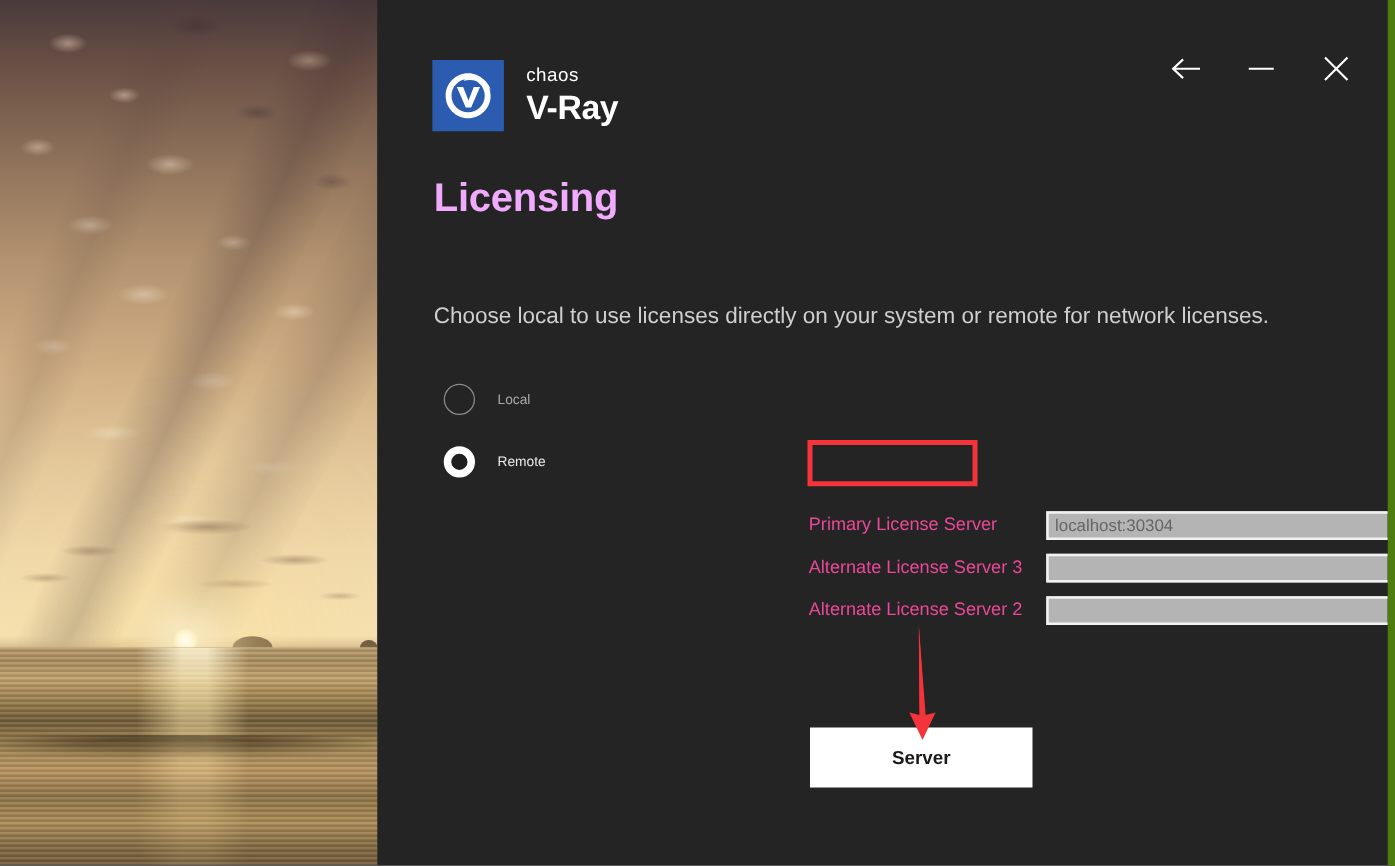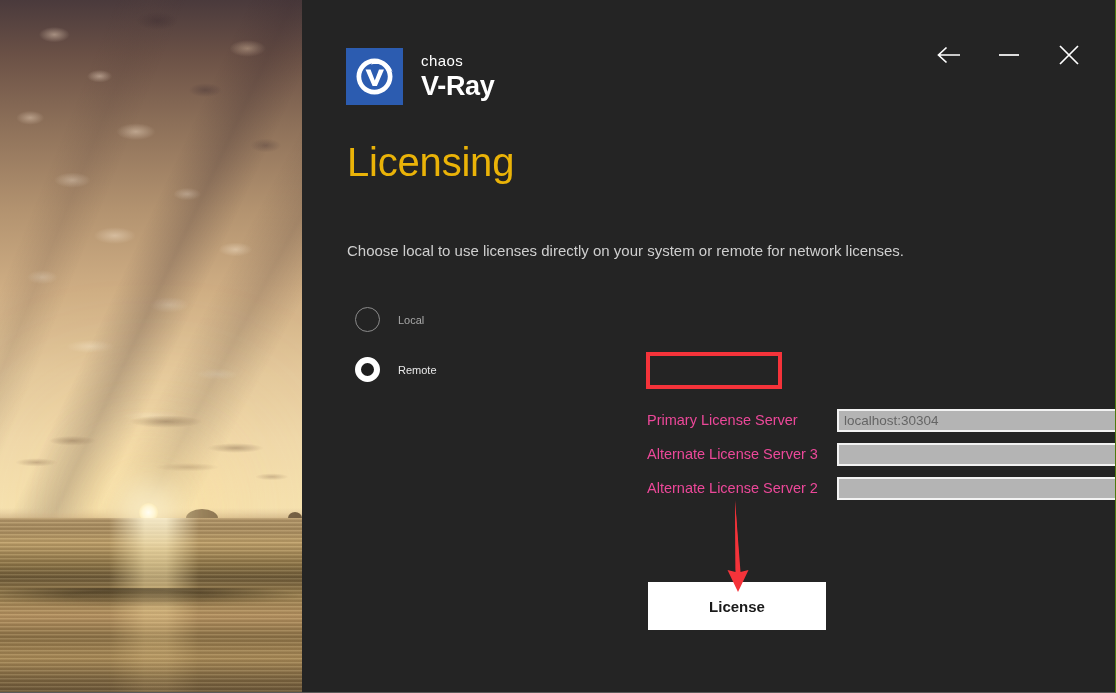--- a/index.html
+++ b/index.html
@@ -13,21 +13,21 @@
     overflow: hidden;
     font-family: "Liberation Sans", sans-serif;
   }
 
   #window {
     position: relative;
     width: 1116px;
     height: 693px;
     background: #242424;
     box-sizing: border-box;
-    border-right: 1px solid #4d7c0f;
+    border-right: 6px solid #4d7c0f;
     border-bottom: 1px solid #5a5a5a;
     overflow: hidden;
   }
 
   
   #hero {
     position: absolute;
     left: 0;
     top: 0;
     width: 302px;
@@ -225,26 +225,26 @@
     font-weight: bold;
     letter-spacing: -.3px;
     line-height: 1;
   }
 
   
   .page-title {
     position: absolute;
     left: 45px;
     top: 140px;
-    color: #eab308;
-    font-size: 40px;
-    font-weight: normal;
+    color: #f0abfc;
+    font-size: 32px;
+    font-weight: bold;
     letter-spacing: -.2px;
   }
-  .desc-line1 { position: absolute; left: 45px; top: 242px; color: #cfcfcf; font-size: 15px; white-space: nowrap; }
+  .desc-line1 { position: absolute; left: 45px; top: 242px; color: #cfcfcf; font-size: 18px; white-space: nowrap; }
   .desc-line2 {
     position: absolute; left: 45px; top: 266px;
     color: #ffffff; font-size: 14.5px; font-weight: bold; white-space: nowrap;
     cursor: pointer;
   }
 
   
   .radio-row {
     position: absolute;
     display: flex;
@@ -420,21 +420,21 @@
     </div>
     <div class="field-row r2">
       <span class="field-label">Alternate License Server 3</span>
       <input class="field-input" type="text" placeholder="" style="">
     </div>
     <div class="field-row r3">
       <span class="field-label">Alternate License Server 2</span>
       <input class="field-input" type="text" placeholder="" style="">
     </div>
 
-    <button class="install-btn">License</button>
+    <button class="install-btn">Server</button>
 
     <div class="annot-box"></div>
     <svg class="annot-arrow" viewBox="0 0 56 92">
       <path d="M25.0 0 L30.5 72 L38.5 70 L28.0 92 L17.5 70 L25.5 72 Z" fill="#f5333a"></path>
       <path d="M25.2 2 L29.6 70 L25.8 70 Z" fill="#f5333a"></path>
     </svg>
 
   </div>
 </div>
 

